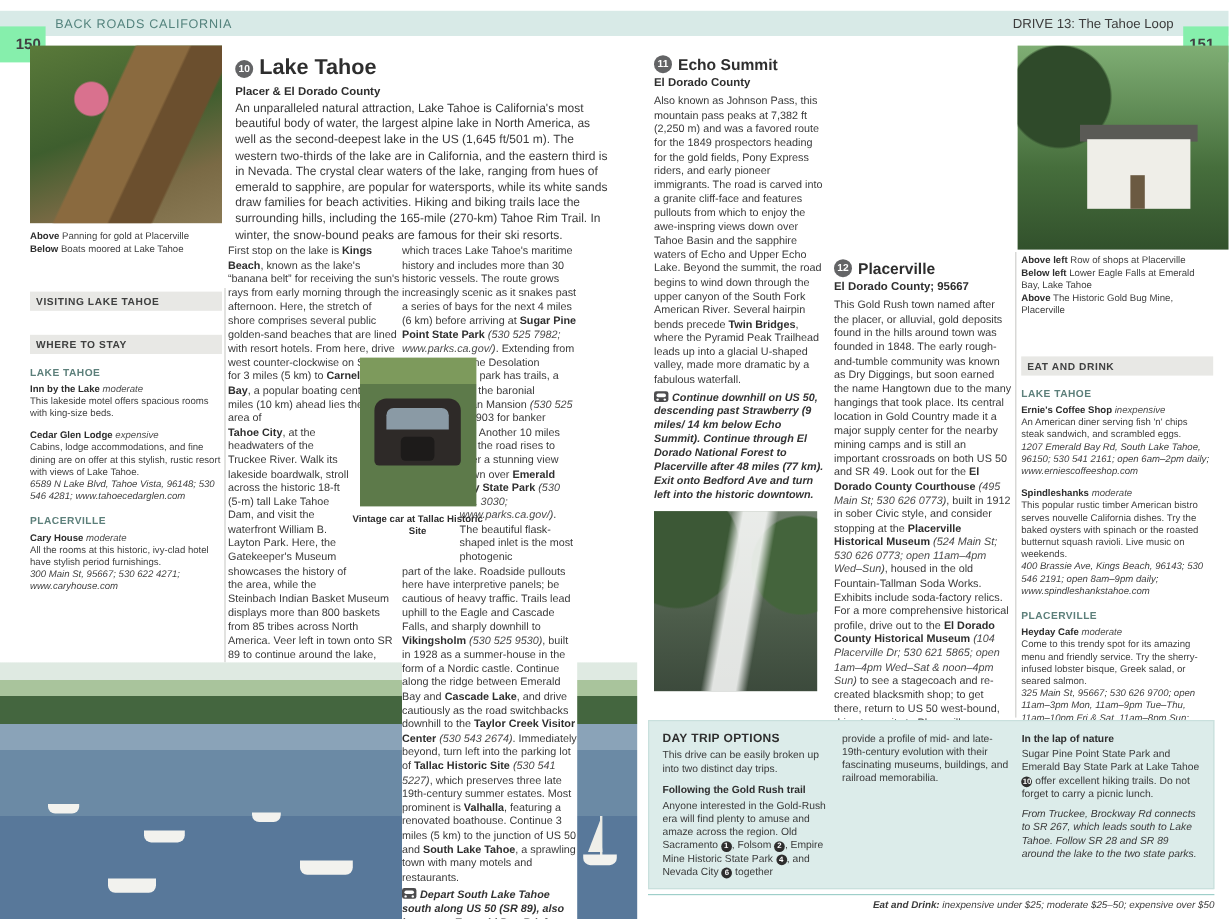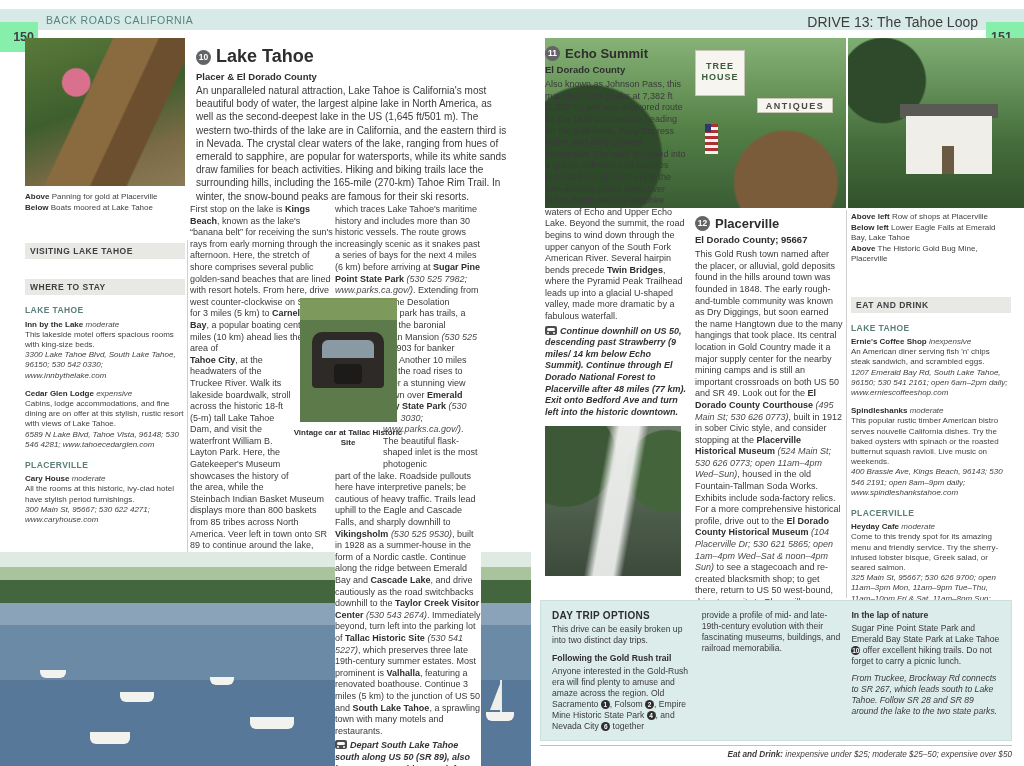--- a/index.html
+++ b/index.html
@@ -13,21 +13,21 @@
 
   
   #hdr-band { left:0; top:9px; width:1024px; height:21px; background:#d8eae7; }
   .tab { top:0; width:38px; height:30px; background:#86efac;margin-top:22px; }
   #tab-left { left:0; }
   #tab-right { right:0; }
   .pgnum { font-weight:bold; font-size:12.5px; color:#414042; line-height:30px; }
   #tab-left .pgnum { text-align:right; padding-right:4px; }
   #tab-right .pgnum { text-align:left; padding-left:5px; }
   #hdr-left-title { left:46px; top:14px; font-size:10.5px; letter-spacing:.6px; color:#54837d; }
-  #hdr-right-title { right:46px; top:14px; font-size:14px; color:#3c3c3c; }
+  #hdr-right-title { right:46px; top:14px; font-size:11px; color:#3c3c3c; }
 
   
   .bodycol { font-size:9px; line-height:11.6px; color:#3a3a3a; }
   .bodycol b { color:#2e2e2e; }
   .bodycol i { color:#4a4a4a; }
   .drivenote { font-style:italic; font-weight:bold; color:#333; margin-top:3px; }
   .dicon { position:relative; display:inline-block; width:12px; height:9px; background:#4c4c4e; border-radius:2px; margin-right:3px; vertical-align:-1px; }
   .dicon::before { content:''; position:absolute; left:2px; top:2px; width:8px; height:3px; background:#fff; border-radius:1.5px; }
   .dicon::after { content:''; position:absolute; left:2px; bottom:1px; width:2px; height:2px; background:#fff; border-radius:50%; box-shadow:6px 0 0 #fff; }
   .scirc { display:inline-block; width:15px; height:15px; border-radius:50%; background:#636466; color:#fff; text-align:center; font-size:8.5px; line-height:15px; font-weight:bold; margin-right:5px; vertical-align:2px; }
@@ -143,21 +143,20 @@
 
     <div class="sbar" style="margin-top:30px;">
       <div class="sbar-bar">VISITING LAKE TAHOE</div>
 
       <div class="sbar-bar" style="margin-top:20px;">WHERE TO STAY</div>
 
       <div class="sbar-area">LAKE TAHOE</div>
       <div class="entry">
         <div><span class="ename">Inn by the Lake</span> <span class="eprice">moderate</span></div>
         <div class="edesc">This lakeside motel offers spacious rooms with king-size beds.</div>
-        <div class="econ">3300 Lake Tahoe Blvd, South Lake Tahoe, 96150; 530 542 0330; www.innbythelake.com</div>
       </div>
       <div class="entry">
         <div><span class="ename">Cedar Glen Lodge</span> <span class="eprice">expensive</span></div>
         <div class="edesc">Cabins, lodge accommodations, and fine dining are on offer at this stylish, rustic resort with views of Lake Tahoe.</div>
         <div class="econ">6589 N Lake Blvd, Tahoe Vista, 96148; 530 546 4281; www.tahoecedarglen.com</div>
       </div>
 
       <div class="sbar-area">PLACERVILLE</div>
       <div class="entry">
         <div><span class="ename">Cary House</span> <span class="eprice">moderate</span></div>
@@ -199,25 +198,20 @@
     <div class="boat" style="left:40px; top:118px; width:26px; height:8px;"></div>
     <div class="boat" style="left:120px; top:140px; width:34px; height:10px;"></div>
     <div class="boat" style="left:210px; top:125px; width:24px; height:8px;"></div>
     <div class="boat" style="left:250px; top:165px; width:44px; height:12px;"></div>
     <div class="boat" style="left:90px; top:180px; width:40px; height:12px;"></div>
     <div class="mast" style="left:500px; top:128px; height:34px;"></div>
     <div class="sail" style="left:490px; top:132px;"></div>
     <div class="boat" style="left:486px; top:160px; width:28px; height:9px;"></div>
   </div>
 
-  <div class="abs photo" id="photo-antiques">
-    <div class="signboard" id="sign-treehouse"><span>TREE HOUSE</span></div>
-    <div class="signboard" id="sign-antiques">ANTIQUES</div>
-    <div class="flag"></div>
-  </div>
   <div class="abs photo" id="photo-goldbug">
     <div class="gb-roof"></div>
     <div class="gb-bldg"></div>
     <div class="gb-door"></div>
   </div>
 
   <div class="abs bodycol" id="col-echo">
     <div class="colhead">
       <span class="scirc">11</span><span class="sect-title-sm">Echo Summit</span>
     </div>

